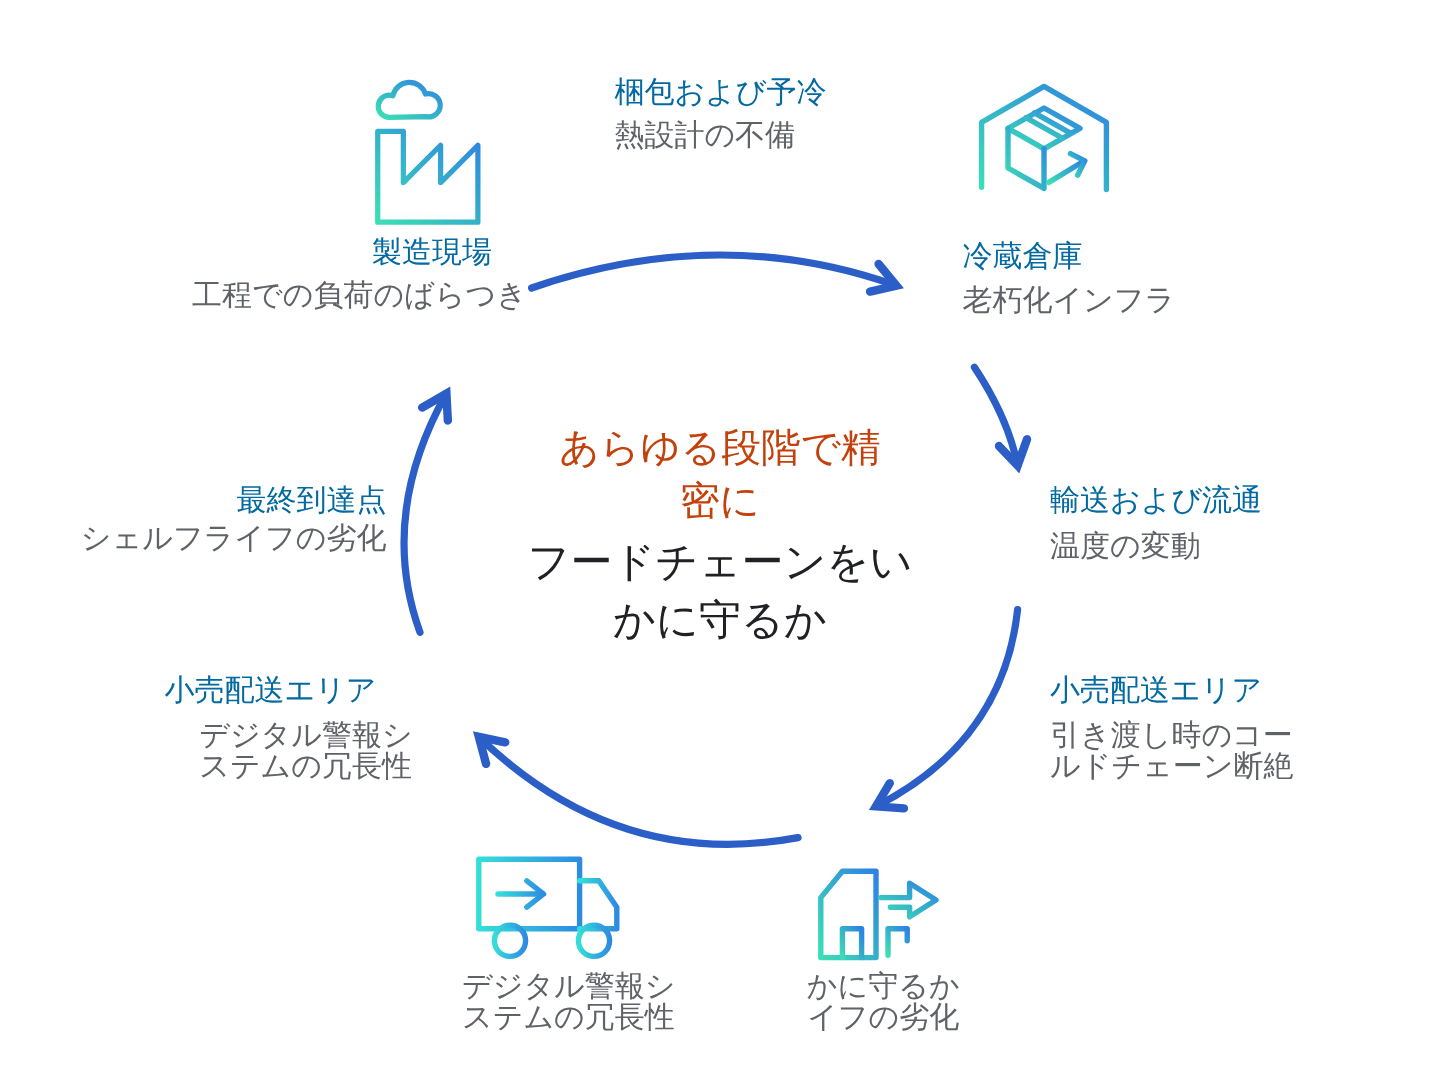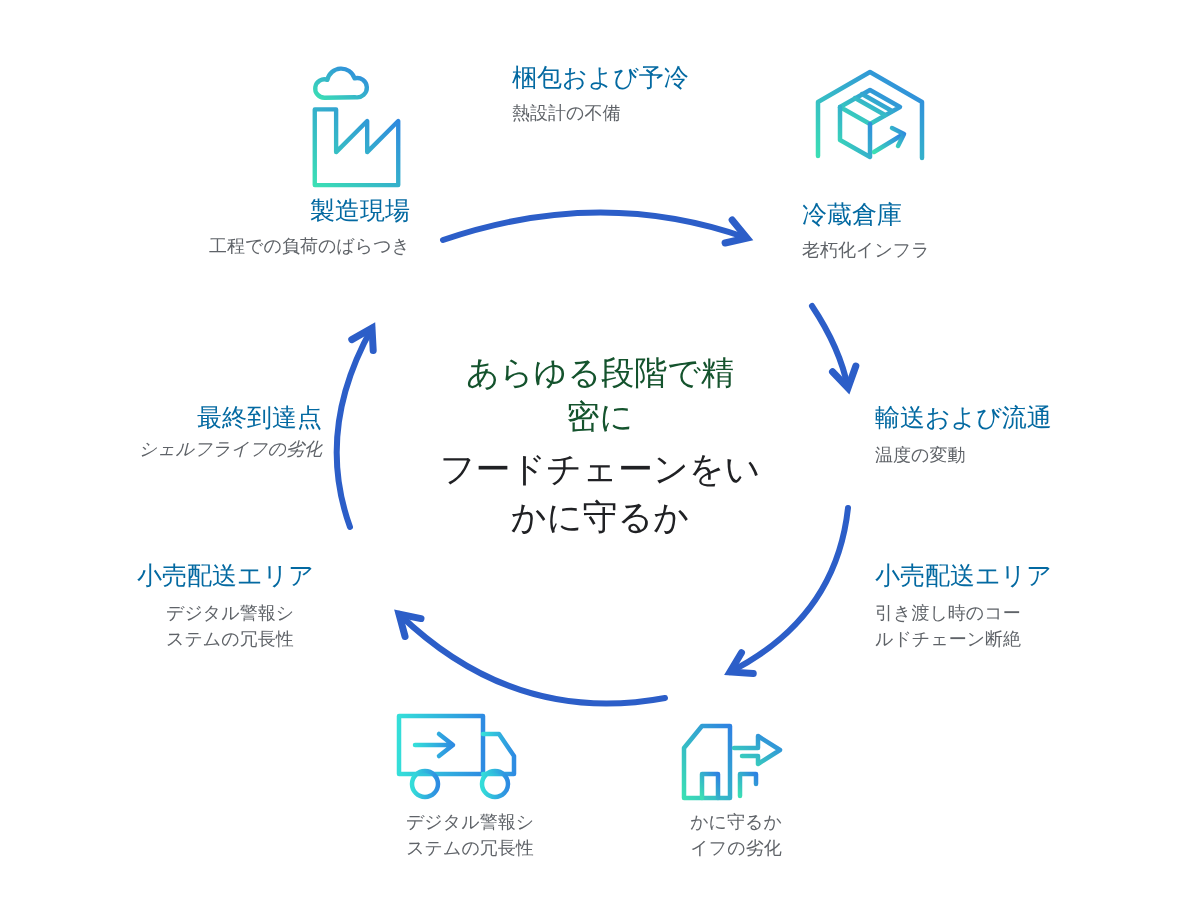--- a/index.html
+++ b/index.html
@@ -15,33 +15,33 @@
   .abs { position: absolute; }
   .node-title {
     color: #0369a1;
     font-size: 25px;
     font-weight: 500;
     line-height: 30px;
     white-space: nowrap;
   }
   .node-sub {
     color: #5f6368;
-    font-size: 18px;
+    font-size: 25px;
     font-weight: 400;
     line-height: 26px;
     white-space: nowrap;
   }
   .node-sub span, .node-title span { display: block; }
   .ta-r { text-align: right; }
   .ta-c { text-align: center; }
   .mt8 { margin-top: 8px; }
   .mt10 { margin-top: 10px; }
-  .mt4 { margin-top: 4px; font-style: italic; }
+  .mt4 { margin-top: 4px; }
   .center-title {
-    color: #14532d;
+    color: #c2410c;
     font-size: 33px;
     font-weight: 500;
     line-height: 44px;
     text-align: center;
   }
   .center-sub {
     color: #202124;
     font-size: 35px;
     font-weight: 400;
     line-height: 48px;

